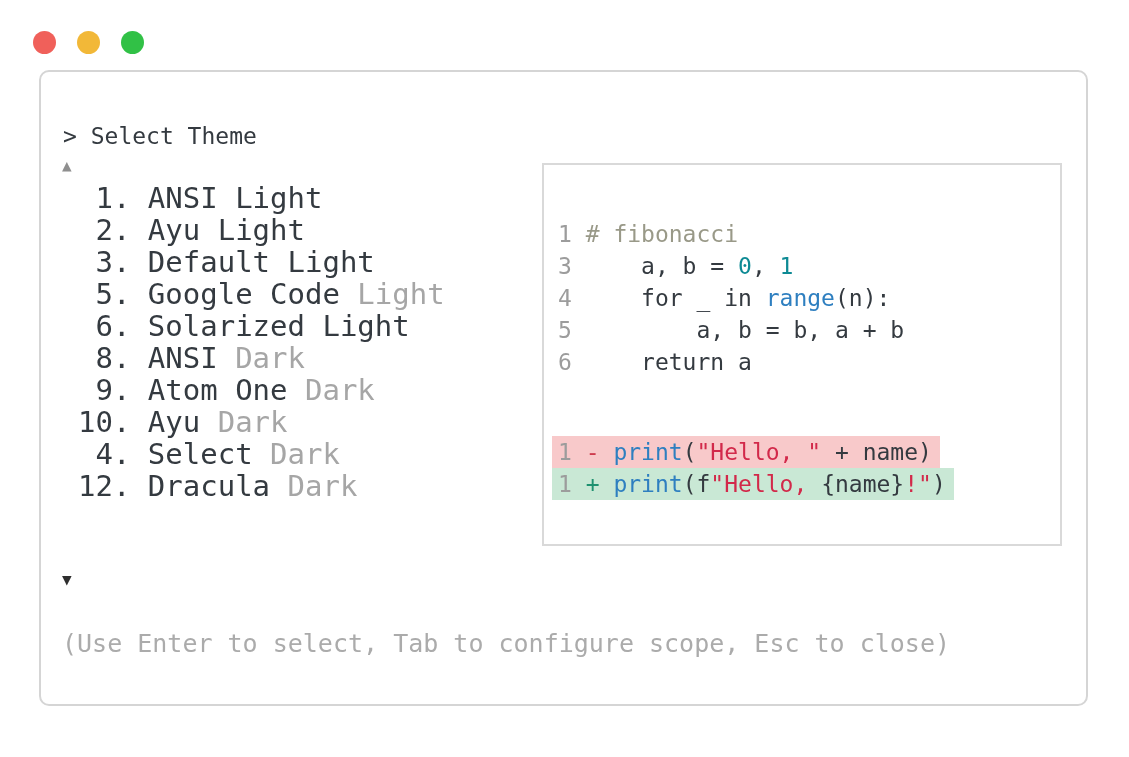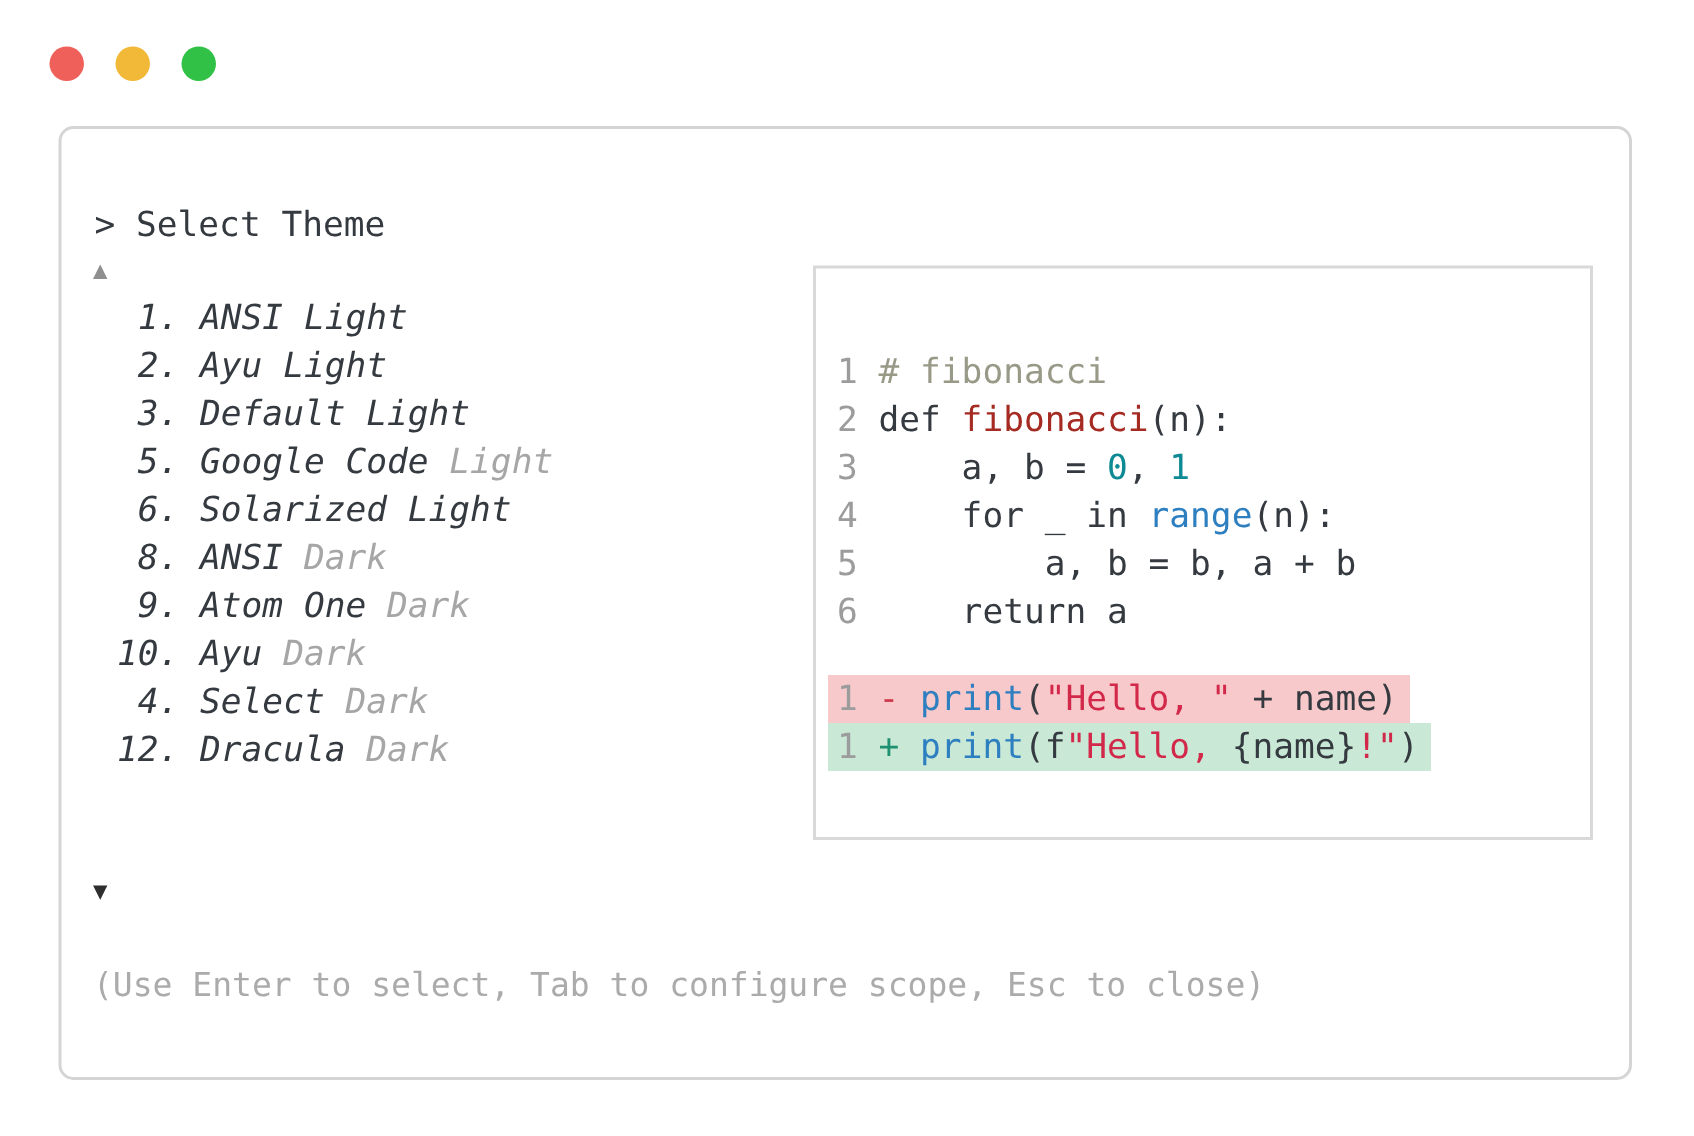--- a/index.html
+++ b/index.html
@@ -12,21 +12,21 @@
     color: var(--text);
   }
 
   
   .traffic { position: absolute; left: 33px; top: 31px; display: flex; gap: 21px; }
   .light { width: 23px; height: 23px; border-radius: 50%; }
 
   
   .panel {
     position: absolute;
-    left: 39px; top: 84px;
+    left: 39px; top: 70px;
     width: 1049px; height: 636px;
     border: 2px solid var(--panel_border);
     border-radius: 10px;
     background: #ffffff;
   }
 
   .picker-title {
     position: absolute; left: 22px; top: 48px;
     font-size: 23px; line-height: 32px; color: var(--text);
     white-space: pre;
@@ -41,35 +41,35 @@
     font-size: 16px; line-height: 16px; color: var(--scroll_up);
   }
   .scroll-down {
     position: absolute; left: 21px; top: 500px;
     font-size: 16px; line-height: 16px; color: var(--scroll_down);
   }
 
   .theme-list { position: absolute; left: 37px; top: 110px; }
   .theme-item {
     position: relative;
-    font-size: 23px; line-height: 32px; height: 32px;
-    white-space: pre; color: var(--text); font-style: italic;
+    font-size: 29px; line-height: 32px; height: 32px;
+    white-space: pre; color: var(--text);
   }
   .theme-item .num { display: inline-block; width: 3ch; text-align: right; margin-right: 1ch; }
   .theme-item .dim { color: var(--dim); margin-left: 1ch; margin-top: 37px; }
   .theme-item.selected, .theme-item.selected .dim { color: var(--accent); }
   .theme-item .bullet {
     position: absolute; left: -19px; top: 10px;
     width: 13px; height: 13px; border-radius: 50%;
     background: var(--accent);
   }
 
   .footer-hint {
     position: absolute; left: 21px; top: 556px;
-    font-size: 22px; line-height: 32px; color: var(--footer);
+    font-size: 25px; line-height: 32px; color: var(--footer);
     white-space: pre;
   }
 
   
   .preview-box {
     position: absolute; left: 501px; top: 91px;
     width: 520px; height: 383px;
     border: 2px solid var(--preview_border);
     background: #ffffff;
   }
@@ -120,21 +120,20 @@
       <div class="theme-item"><span class="num">9.</span><span class="main">Atom One</span><span class="dim">Dark</span></div>
       <div class="theme-item"><span class="num">10.</span><span class="main">Ayu</span><span class="dim">Dark</span></div>
       <div class="theme-item"><span class="num">4.</span><span class="main">Select</span><span class="dim">Dark</span></div>
       <div class="theme-item"><span class="num">12.</span><span class="main">Dracula</span><span class="dim">Dark</span></div>
     </div>
   <div class="scroll-down">▼</div>
 
   <div class="preview-box">
     <div class="code-lines">
         <div class="code-line"><span class="lnum">1</span><span class="tok-comment"># fibonacci</span></div>
-        <div class="code-line"><span class="lnum">2</span><span class="tok-plain">def </span><span class="tok-func">fibonacci</span><span class="tok-plain">(n):</span></div>
         <div class="code-line"><span class="lnum">3</span><span class="tok-plain">    a, b = </span><span class="tok-number">0</span><span class="tok-plain">, </span><span class="tok-number">1</span></div>
         <div class="code-line"><span class="lnum">4</span><span class="tok-plain">    for _ in </span><span class="tok-builtin">range</span><span class="tok-plain">(n):</span></div>
         <div class="code-line"><span class="lnum">5</span><span class="tok-plain">        a, b = b, a + b</span></div>
         <div class="code-line"><span class="lnum">6</span><span class="tok-plain">    return a</span></div>
       </div>
     <div class="diff-lines">
         <div class="diff-line removed"><span class="lnum">1</span><span class="tok-minus">- </span><span class="tok-builtin">print</span><span class="tok-plain">(</span><span class="tok-string">"Hello, "</span><span class="tok-plain"> + name)</span></div>
         <div class="diff-line added"><span class="lnum">1</span><span class="tok-plus">+ </span><span class="tok-builtin">print</span><span class="tok-plain">(f</span><span class="tok-string">"Hello, </span><span class="tok-plain">{name}</span><span class="tok-string">!"</span><span class="tok-plain">)</span></div>
       </div>
   </div>

